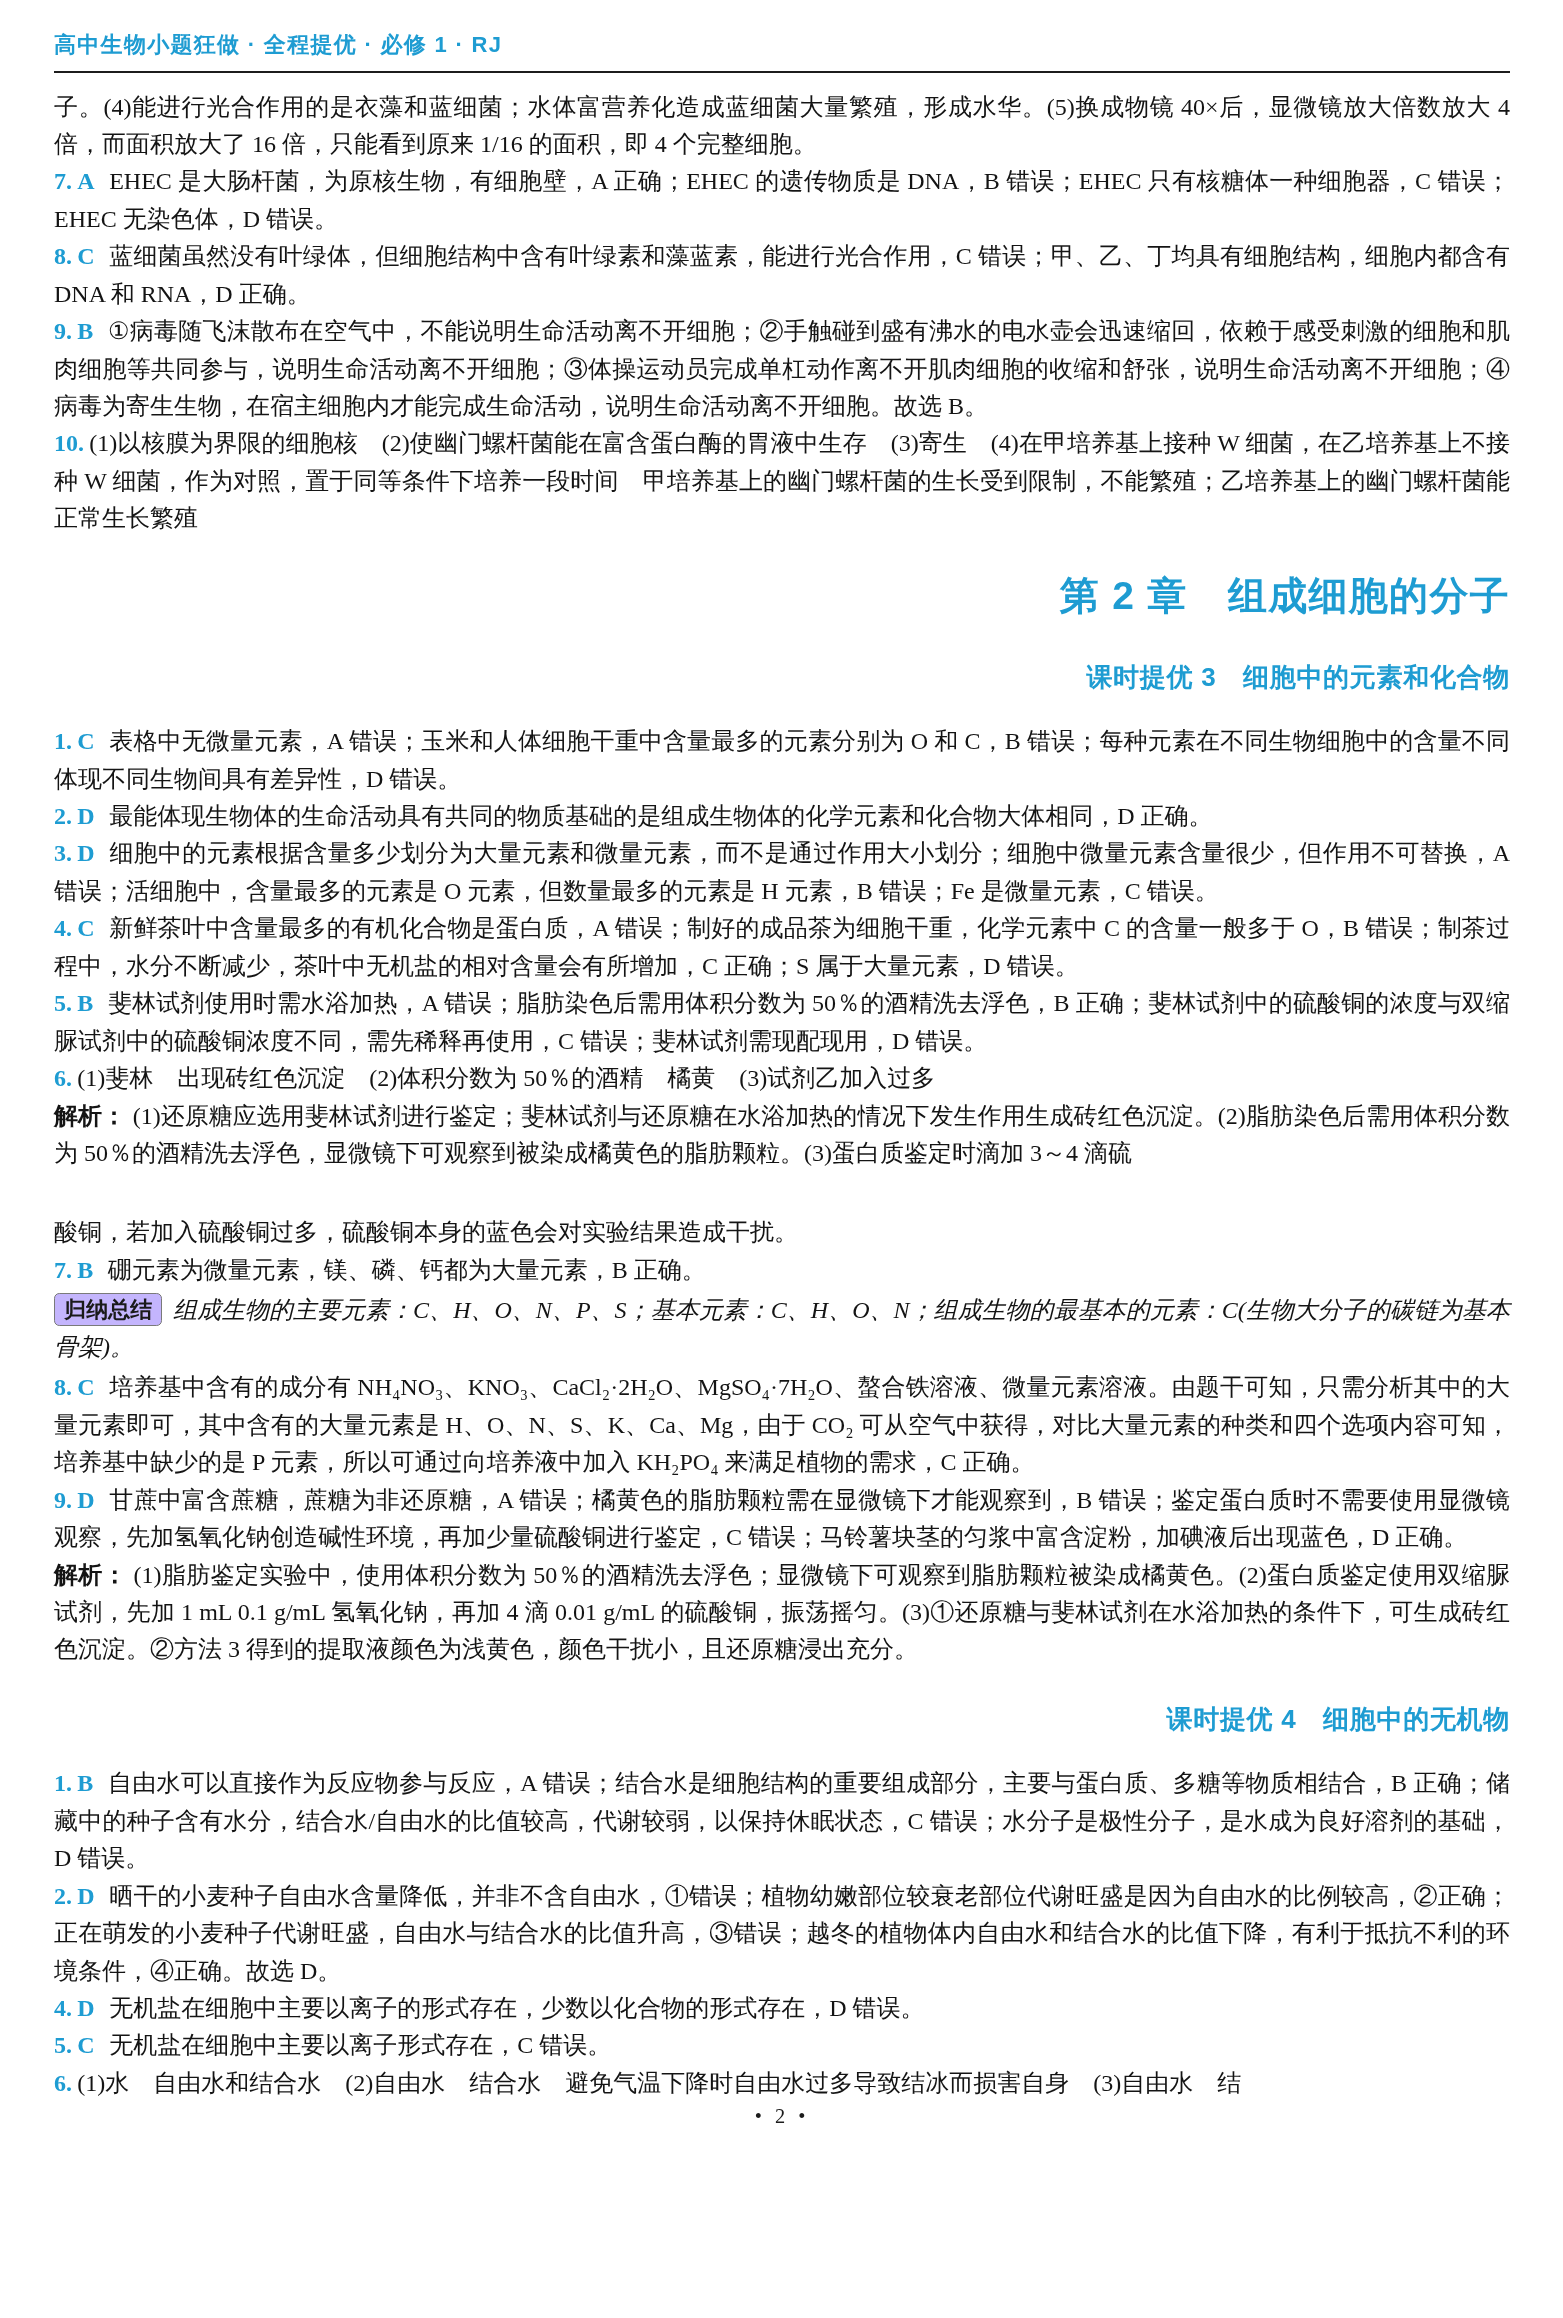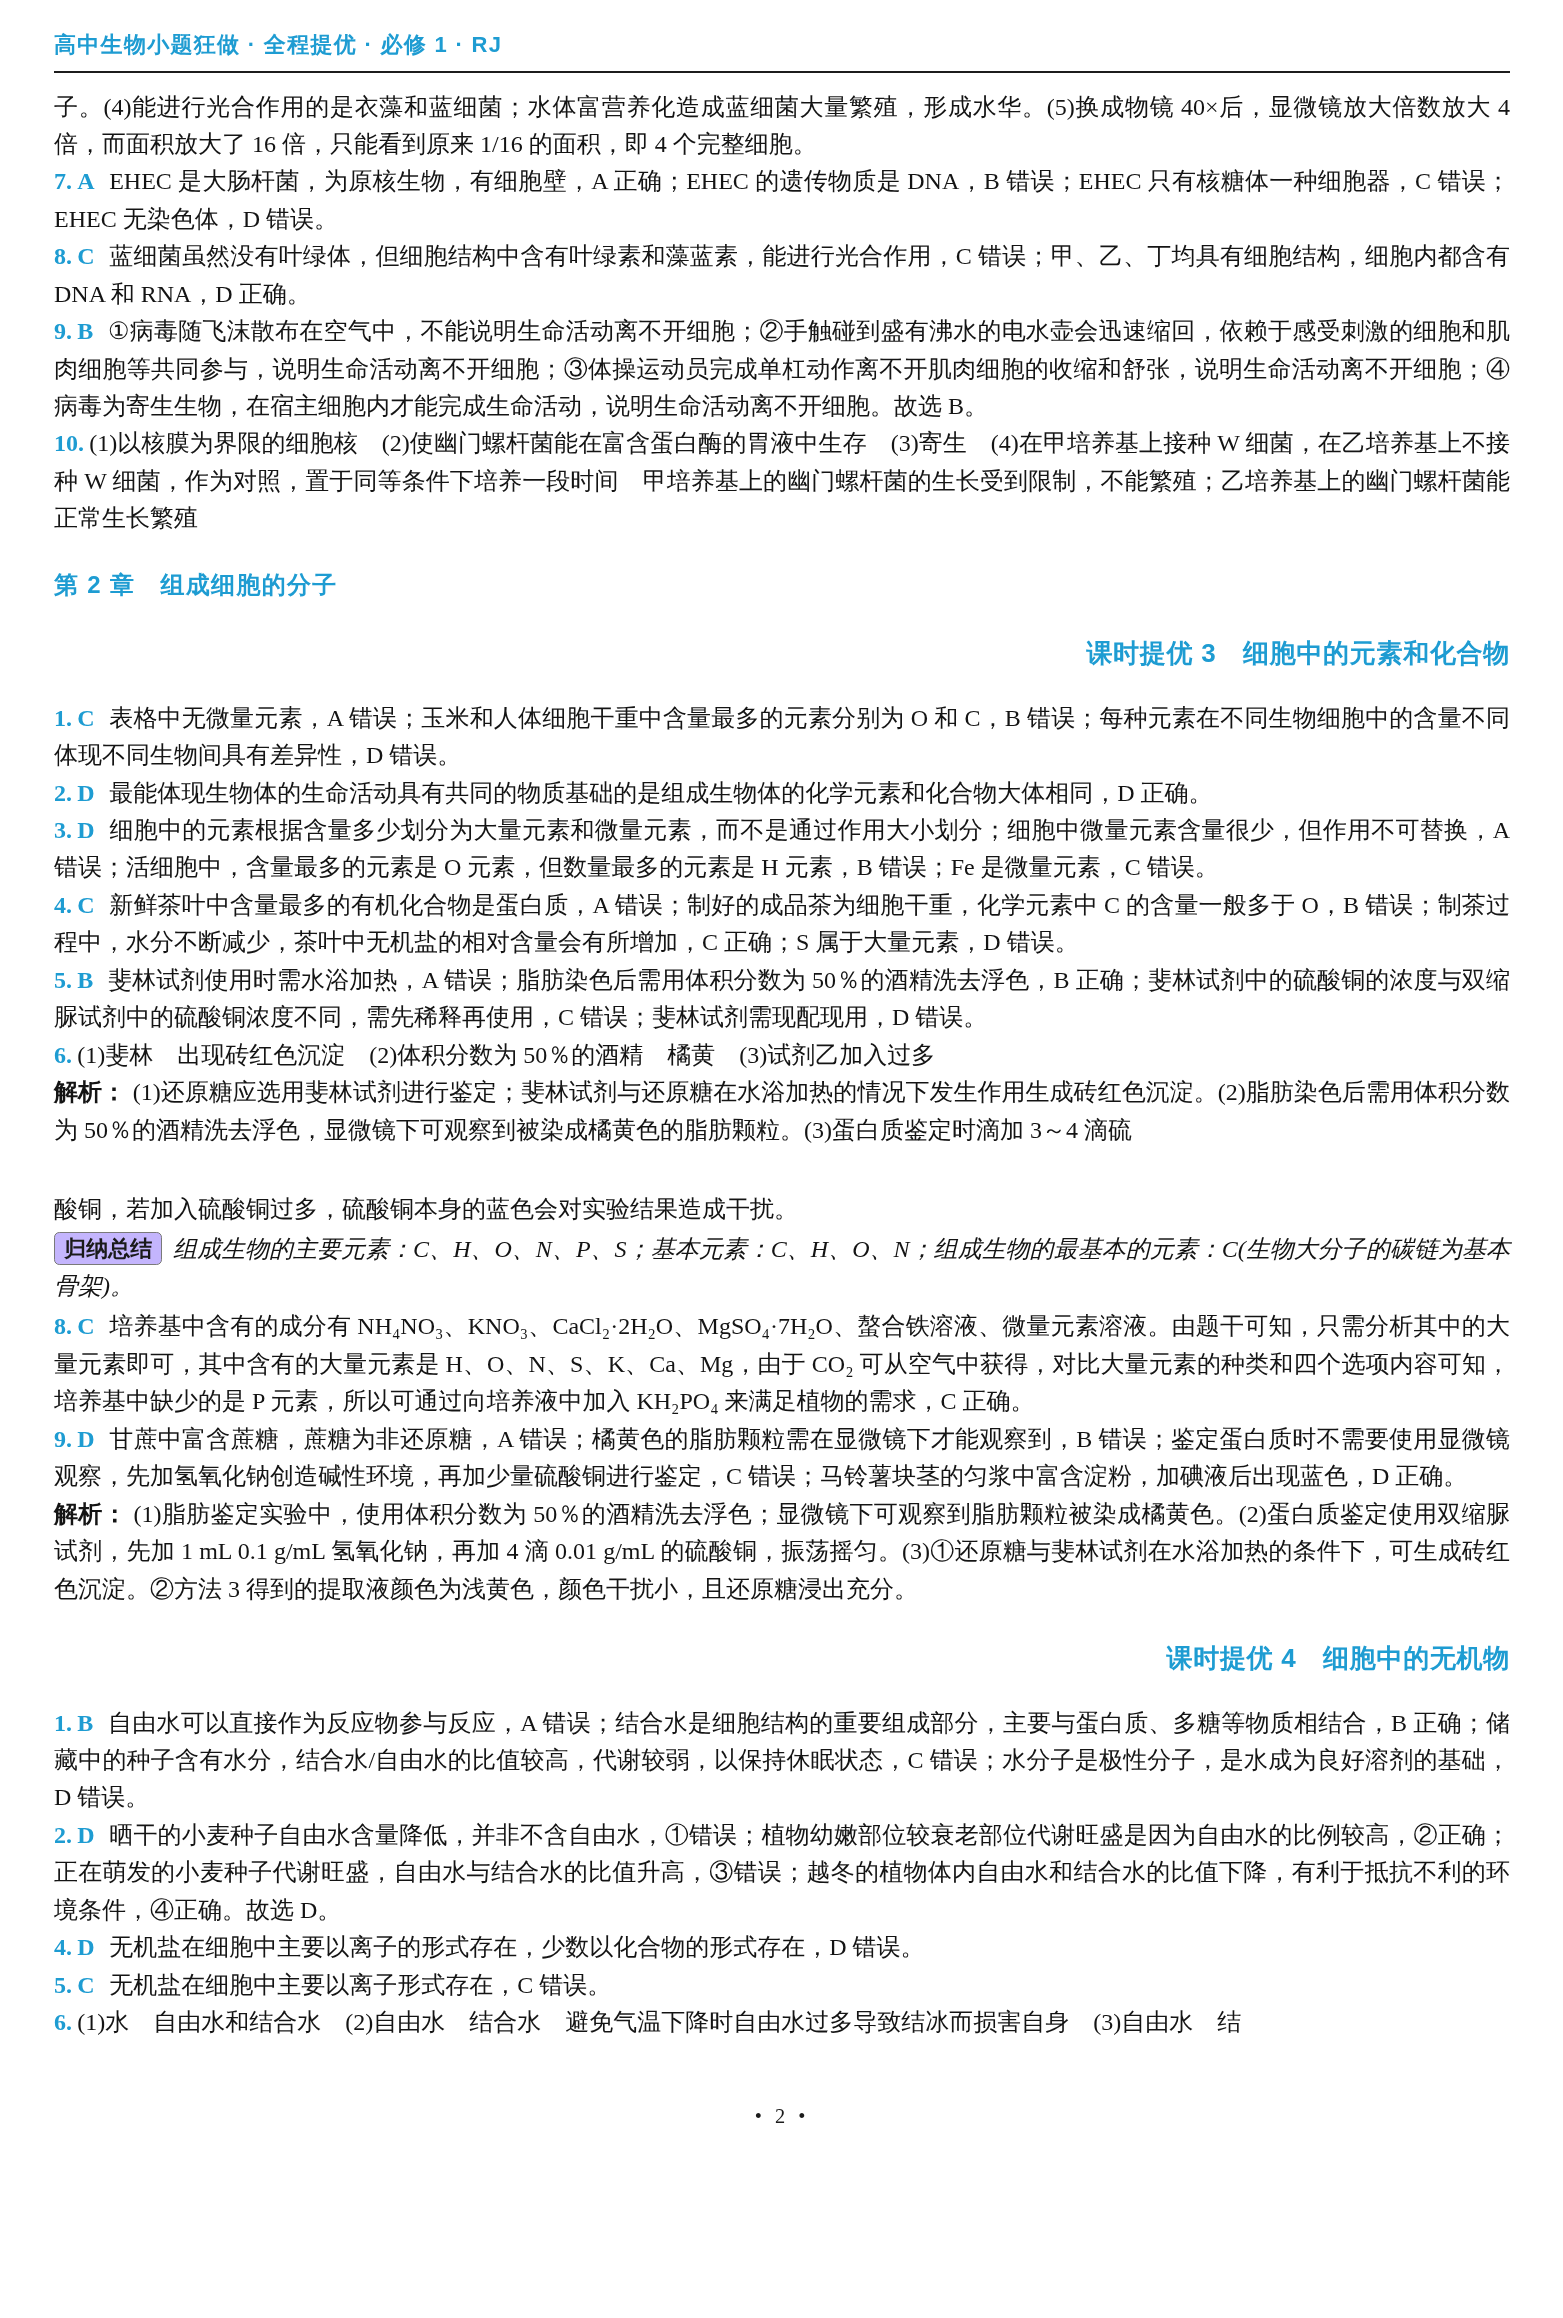--- a/index.html
+++ b/index.html
@@ -57,23 +57,23 @@
   }
 
   .alabel {
     font-weight: bold;
     margin-right: 6.6px;
   }
 
   .chapter {
     color: var(--accent);
     font-family: "Liberation Sans", "DejaVu Sans", sans-serif;
-    font-size: 24px;
+    font-size: 39px;
     font-weight: bold;
-    text-align: left;
+    text-align: right;
     margin: 28px 0 17px 0;
     letter-spacing: 1.3px;
   }
   .section {
     color: var(--accent);
     font-family: "Liberation Sans", "DejaVu Sans", sans-serif;
     font-size: 26px;
     font-weight: bold;
     text-align: right;
     margin: 30px 0 26px 0;
@@ -131,20 +131,21 @@
         <p class="answer"><span class="qnum">1.</span><span class="qletter">C</span><span class="qtext">表格中无微量元素，A 错误；玉米和人体细胞干重中含量最多的元素分别为 O 和 C，B 错误；每种元素在不同生物细胞中的含量不同体现不同生物间具有差异性，D 错误。</span></p>
         <p class="answer"><span class="qnum">2.</span><span class="qletter">D</span><span class="qtext">最能体现生物体的生命活动具有共同的物质基础的是组成生物体的化学元素和化合物大体相同，D 正确。</span></p>
         <p class="answer"><span class="qnum">3.</span><span class="qletter">D</span><span class="qtext">细胞中的元素根据含量多少划分为大量元素和微量元素，而不是通过作用大小划分；细胞中微量元素含量很少，但作用不可替换，A 错误；活细胞中，含量最多的元素是 O 元素，但数量最多的元素是 H 元素，B 错误；Fe 是微量元素，C 错误。</span></p>
         <p class="answer"><span class="qnum">4.</span><span class="qletter">C</span><span class="qtext">新鲜茶叶中含量最多的有机化合物是蛋白质，A 错误；制好的成品茶为细胞干重，化学元素中 C 的含量一般多于 O，B 错误；制茶过程中，水分不断减少，茶叶中无机盐的相对含量会有所增加，C 正确；S 属于大量元素，D 错误。</span></p>
         <p class="answer"><span class="qnum">5.</span><span class="qletter">B</span><span class="qtext">斐林试剂使用时需水浴加热，A 错误；脂肪染色后需用体积分数为 50％的酒精洗去浮色，B 正确；斐林试剂中的硫酸铜的浓度与双缩脲试剂中的硫酸铜浓度不同，需先稀释再使用，C 错误；斐林试剂需现配现用，D 错误。</span></p>
         <p class="answer"><span class="qnum">6.</span><span class="qtext">(1)斐林　出现砖红色沉淀　(2)体积分数为 50％的酒精　橘黄　(3)试剂乙加入过多</span></p>
         <p class="analysis"><span class="alabel">解析：</span><span class="qtext">(1)还原糖应选用斐林试剂进行鉴定；斐林试剂与还原糖在水浴加热的情况下发生作用生成砖红色沉淀。(2)脂肪染色后需用体积分数为 50％的酒精洗去浮色，显微镜下可观察到被染成橘黄色的脂肪颗粒。(3)蛋白质鉴定时滴加 3～4 滴硫</span></p>
       </section>
     <section class="col" id="col-right">
         <p class="para">酸铜，若加入硫酸铜过多，硫酸铜本身的蓝色会对实验结果造成干扰。</p>
+        <p class="answer"><span class="qnum">7.</span><span class="qletter">B</span><span class="qtext">硼元素为微量元素，镁、磷、钙都为大量元素，B 正确。</span></p>
         <div class="summary"><span class="slabel">归纳总结</span><span class="stext">组成生物的主要元素：C、H、O、N、P、S；基本元素：C、H、O、N；组成生物的最基本的元素：C(生物大分子的碳链为基本骨架)。</span></div>
         <p class="answer"><span class="qnum">8.</span><span class="qletter">C</span><span class="qtext">培养基中含有的成分有 NH₄NO₃、KNO₃、CaCl₂·2H₂O、MgSO₄·7H₂O、螯合铁溶液、微量元素溶液。由题干可知，只需分析其中的大量元素即可，其中含有的大量元素是 H、O、N、S、K、Ca、Mg，由于 CO₂ 可从空气中获得，对比大量元素的种类和四个选项内容可知，培养基中缺少的是 P 元素，所以可通过向培养液中加入 KH₂PO₄ 来满足植物的需求，C 正确。</span></p>
         <p class="answer"><span class="qnum">9.</span><span class="qletter">D</span><span class="qtext">甘蔗中富含蔗糖，蔗糖为非还原糖，A 错误；橘黄色的脂肪颗粒需在显微镜下才能观察到，B 错误；鉴定蛋白质时不需要使用显微镜观察，先加氢氧化钠创造碱性环境，再加少量硫酸铜进行鉴定，C 错误；马铃薯块茎的匀浆中富含淀粉，加碘液后出现蓝色，D 正确。</span></p>
         <p class="analysis"><span class="alabel">解析：</span><span class="qtext">(1)脂肪鉴定实验中，使用体积分数为 50％的酒精洗去浮色；显微镜下可观察到脂肪颗粒被染成橘黄色。(2)蛋白质鉴定使用双缩脲试剂，先加 1 mL 0.1 g/mL 氢氧化钠，再加 4 滴 0.01 g/mL 的硫酸铜，振荡摇匀。(3)①还原糖与斐林试剂在水浴加热的条件下，可生成砖红色沉淀。②方法 3 得到的提取液颜色为浅黄色，颜色干扰小，且还原糖浸出充分。</span></p>
         <h2 class="section">课时提优 4　细胞中的无机物</h2>
         <p class="answer"><span class="qnum">1.</span><span class="qletter">B</span><span class="qtext">自由水可以直接作为反应物参与反应，A 错误；结合水是细胞结构的重要组成部分，主要与蛋白质、多糖等物质相结合，B 正确；储藏中的种子含有水分，结合水/自由水的比值较高，代谢较弱，以保持休眠状态，C 错误；水分子是极性分子，是水成为良好溶剂的基础，D 错误。</span></p>
         <p class="answer"><span class="qnum">2.</span><span class="qletter">D</span><span class="qtext">晒干的小麦种子自由水含量降低，并非不含自由水，①错误；植物幼嫩部位较衰老部位代谢旺盛是因为自由水的比例较高，②正确；正在萌发的小麦种子代谢旺盛，自由水与结合水的比值升高，③错误；越冬的植物体内自由水和结合水的比值下降，有利于抵抗不利的环境条件，④正确。故选 D。</span></p>
         <p class="answer"><span class="qnum">4.</span><span class="qletter">D</span><span class="qtext">无机盐在细胞中主要以离子的形式存在，少数以化合物的形式存在，D 错误。</span></p>
         <p class="answer"><span class="qnum">5.</span><span class="qletter">C</span><span class="qtext">无机盐在细胞中主要以离子形式存在，C 错误。</span></p>
         <p class="answer"><span class="qnum">6.</span><span class="qtext">(1)水　自由水和结合水　(2)自由水　结合水　避免气温下降时自由水过多导致结冰而损害自身　(3)自由水　结</span></p>

